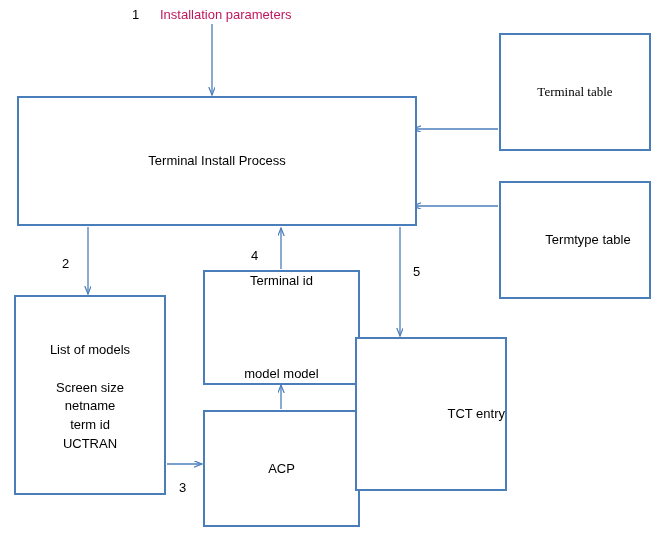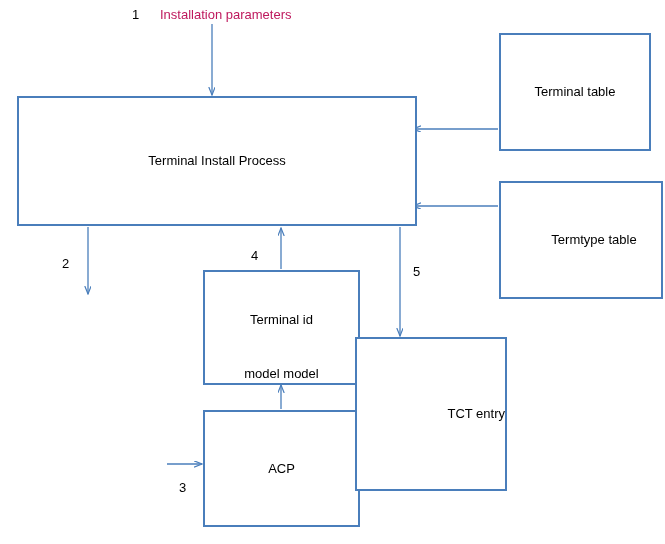--- a/index.html
+++ b/index.html
@@ -42,21 +42,21 @@
   }
   svg.arrows {
     position: absolute;
     left: 0;
     top: 0;
     width: 665px;
     height: 544px;
     pointer-events: none;
   }
   .box-multi {
-    justify-content: flex-end;
+    justify-content: space-between;
     gap: 37px;
   }
   .box-models {
     align-items: center;
     justify-content: flex-start;
     padding-top: 44px;
   }
   .models-title {
     font-size: 13px;
     margin-bottom: 20px;
@@ -96,34 +96,41 @@
   </svg>
 
   <div class="label" style="left:160px; top:7px;">Installation parameters</div>
 
   <div class="num" style="left:132px; top:7px;">1</div>
 
   <div class="box" style="left:17px; top:96px; width:400px; height:130px;">
     <span>Terminal Install Process</span>
   </div>
 
-  <div class="box" style="left:499px; top:33px; width:152px; height:118px;">
+  <div class="box" style="left:499px; top:33px; width:152px; height:118px;font-family:Liberation Serif, serif;">
     <span>Terminal table</span>
   </div>
 
-  <div class="box" style="left:499px; top:181px; width:164px; height:118px;padding-left:26px;">
+  <div class="box" style="left:499px; top:181px; width:152px; height:118px;padding-left:26px;">
     <span>Termtype table</span>
   </div>
 
   <div class="num" style="left:62px; top:256px;">2</div>
 
   <div class="num" style="left:251px; top:248px;">4</div>
 
   <div class="num" style="left:413px; top:264px;">5</div>
 
+  <div class="box box-models" style="left:14px; top:295px; width:152px; height:200px;">
+    <span class="models-title">List of models</span>
+    <span class="models-sub">Screen size</span>
+    <span class="models-sub">netname</span>
+    <span class="models-sub">term id</span>
+    <span class="models-sub">UCTRAN</span>
+  </div>
 
   <div class="box box-multi" style="left:203px; top:270px; width:157px; height:115px;">
     <span>Terminal id</span>
     <span>model model</span>
   </div>
 
   <div class="num" style="left:179px; top:480px;">3</div>
 
   <div class="box" style="left:203px; top:410px; width:157px; height:117px;">
     <span>ACP</span>

